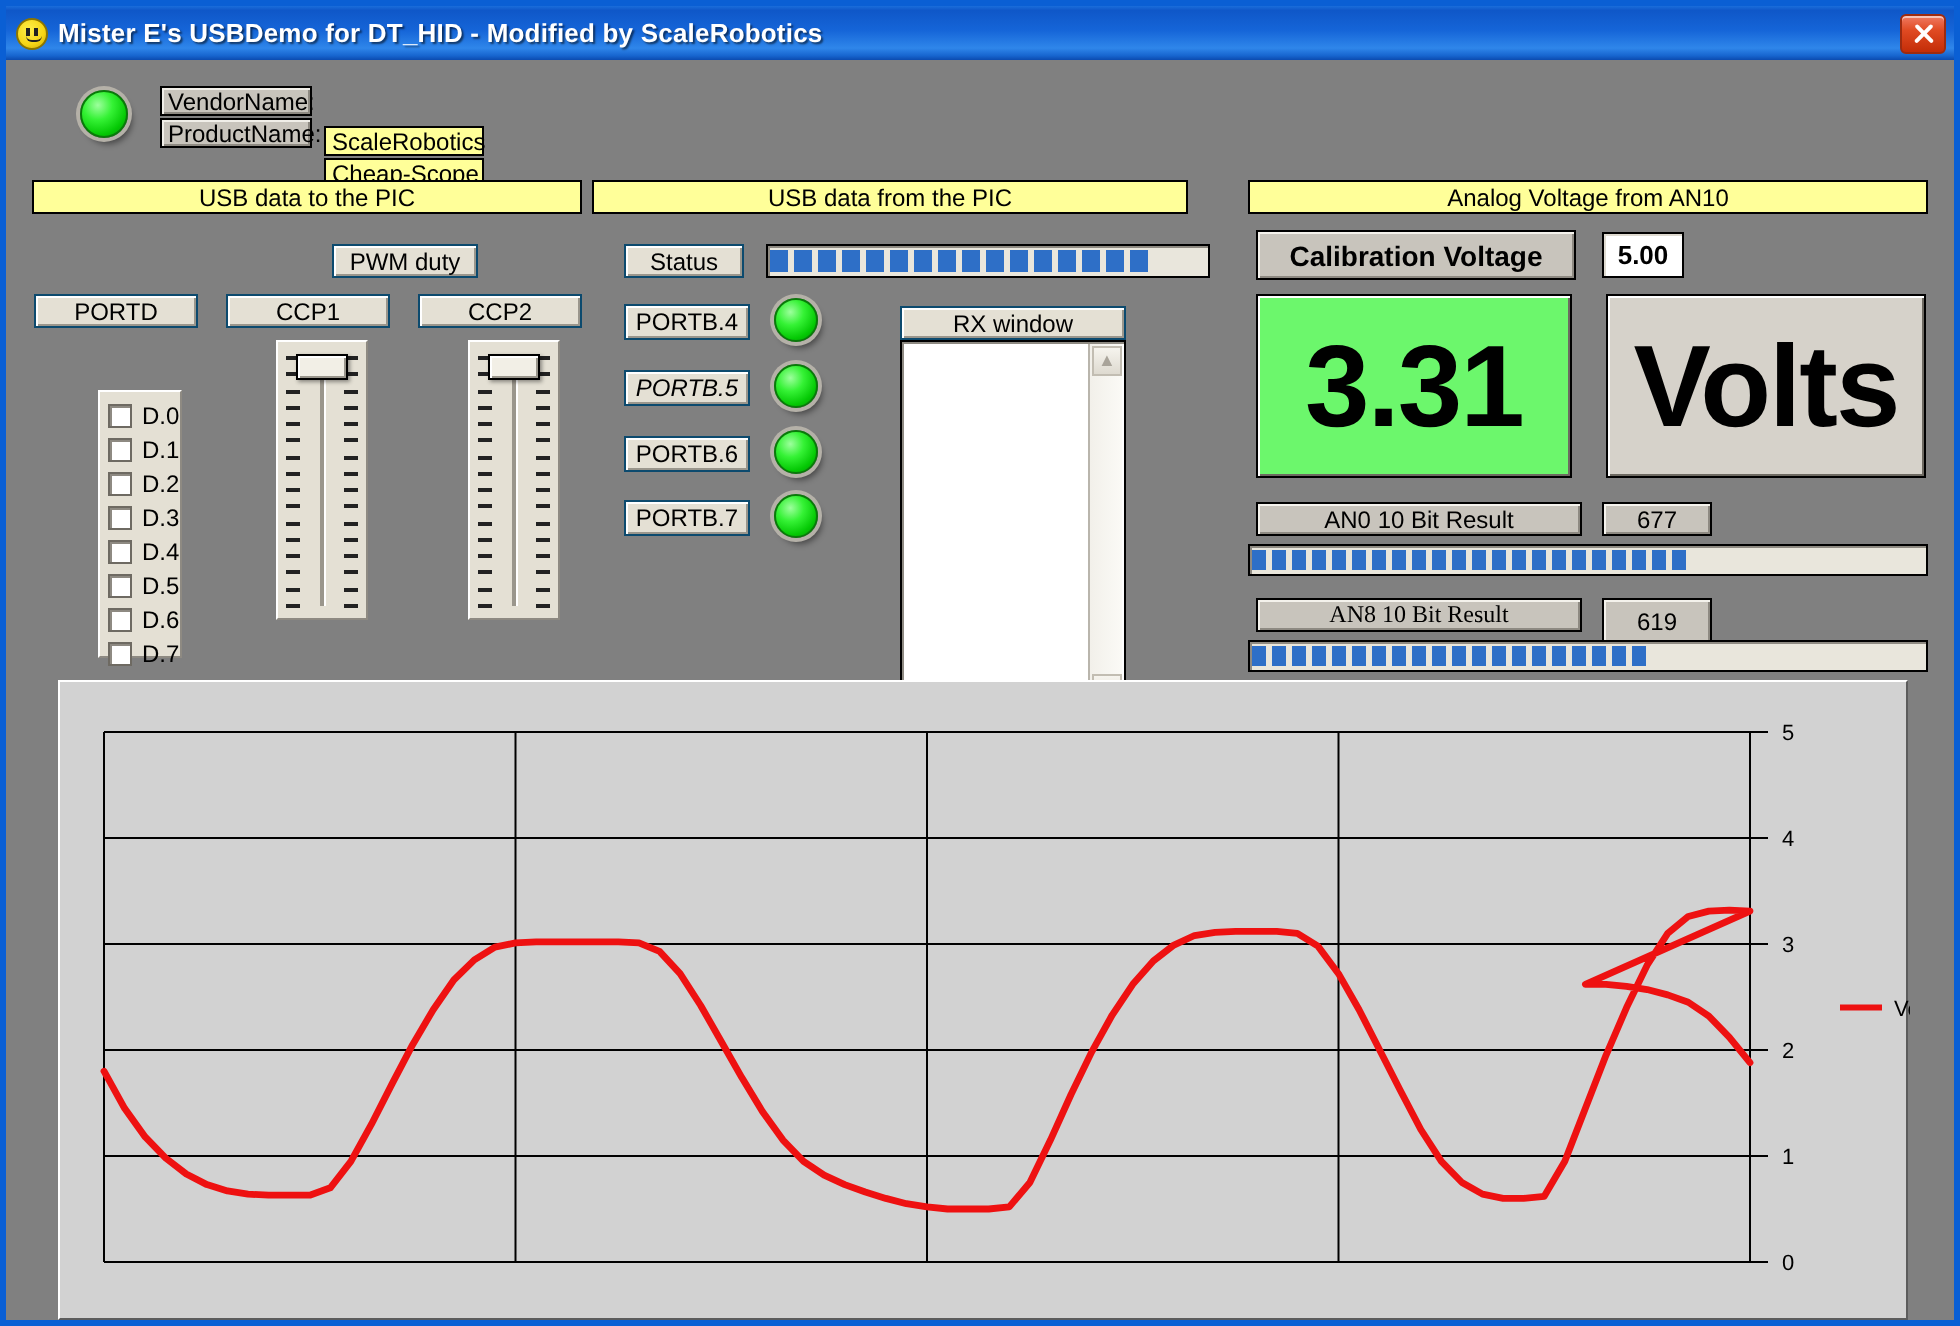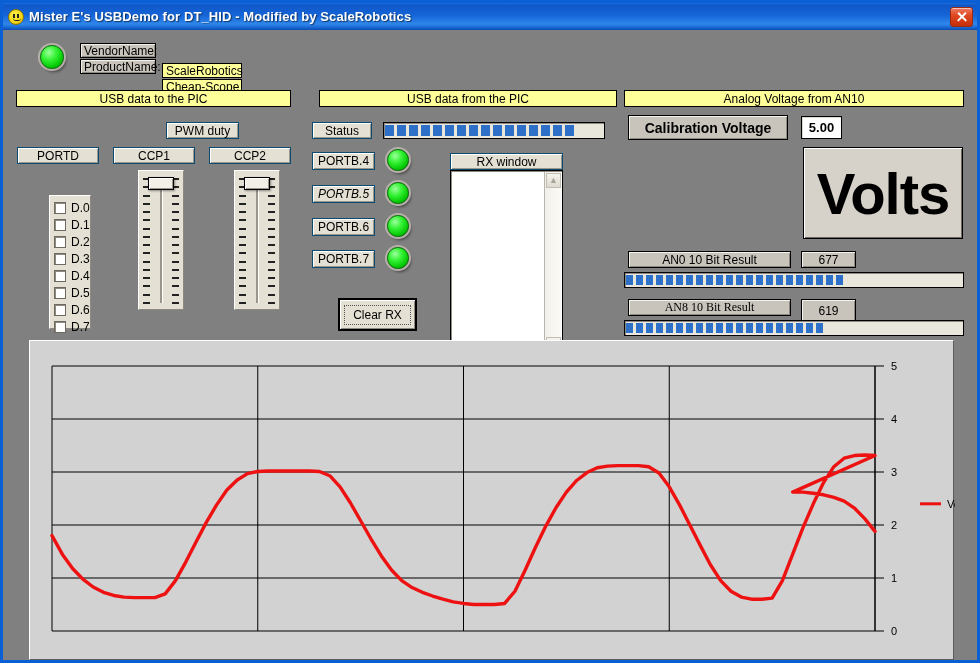--- a/index.html
+++ b/index.html
@@ -367,21 +367,21 @@
           <div class="tick"></div>
             <div class="tick"></div>
             <div class="tick"></div>
             <div class="tick"></div>
         </div>
         <div class="slider-line" style="left:21px; top:14px; bottom:6px;"></div>
         <div class="slider-thumb" style="left:9px; top:6px; width:26px; height:13px;"></div>
       </div>
       <div class="lbl3d abs" style="left:231px; top:313px; width:46px; height:16px;">0</div>
 
-      <div class="lbl-yellow abs" style="left:316px; top:60px; width:298px; height:17px;">USB data from the PIC</div>
+      <div class="lbl-yellow abs" style="left:293px; top:60px; width:298px; height:17px;">USB data from the PIC</div>
 
       <div class="lbl3d abs" style="left:309px; top:92px; width:60px; height:17px;">Status</div>
       <div class="pbar abs" style="left:380px; top:92px; width:222px; height:17px;">
         <div class="pseg" style="width:9px; margin-right:3px;"></div>
         <div class="pseg" style="width:9px; margin-right:3px;"></div>
         <div class="pseg" style="width:9px; margin-right:3px;"></div>
         <div class="pseg" style="width:9px; margin-right:3px;"></div>
         <div class="pseg" style="width:9px; margin-right:3px;"></div>
         <div class="pseg" style="width:9px; margin-right:3px;"></div>
         <div class="pseg" style="width:9px; margin-right:3px;"></div>
@@ -409,41 +409,39 @@
       <div class="lbl3d abs" style="left:309px; top:188px; width:63px; height:18px;">PORTB.6</div>
       <div class="led-wrap" style="left:384px; top:185px; width:22px; height:22px;">
           <div class="led"></div>
         </div>
 
       <div class="lbl3d abs" style="left:309px; top:220px; width:63px; height:18px;">PORTB.7</div>
       <div class="led-wrap" style="left:384px; top:217px; width:22px; height:22px;">
           <div class="led"></div>
         </div>
 
-      <div class="btn3d abs" style="left:335px; top:268px; width:79px; height:33px;">
-        <span class="dotted">Clear RX</span>
-      </div>
 
       <div class="lbl3d abs" style="left:447px; top:123px; width:113px; height:17px;">RX window</div>
       <div class="rx-body abs" style="left:447px; top:140px; width:113px; height:185px;">
         <div class="rx-scroll">
           <div class="sb-btn" style="top:1px;">
               <span>▲</span>
             </div>
           <div class="sb-btn" style="bottom:1px;">
               <span>▼</span>
             </div>
         </div>
       </div>
 
       <div class="lbl-yellow abs" style="left:621px; top:60px; width:340px; height:17px;">Analog Voltage from AN10</div>
 
       <div class="lbl-gray abs" style="left:625px; top:85px; width:160px; height:25px; font-size:14px; font-weight:bold;">Calibration Voltage</div>
       <div class="field-white abs" style="left:798px; top:86px; width:41px; height:23px;">5.00</div>
 
+      <div class="volt-box abs" style="left:625px; top:117px; width:158px; height:92px;">3.31</div>
       <div class="volt-unit abs" style="left:800px; top:117px; width:160px; height:92px;">Volts</div>
 
       <div class="lbl-gray abs" style="left:625px; top:221px; width:163px; height:17px;">AN0 10 Bit Result</div>
       <div class="lbl-gray abs" style="left:798px; top:221px; width:55px; height:17px;">677</div>
       <div class="pbar abs" style="left:621px; top:242px; width:340px; height:16px;">
         <div class="pseg" style="width:7px; margin-right:3px;"></div>
           <div class="pseg" style="width:7px; margin-right:3px;"></div>
         <div class="pseg" style="width:7px; margin-right:3px;"></div>
           <div class="pseg" style="width:7px; margin-right:3px;"></div>
         <div class="pseg" style="width:7px; margin-right:3px;"></div>

